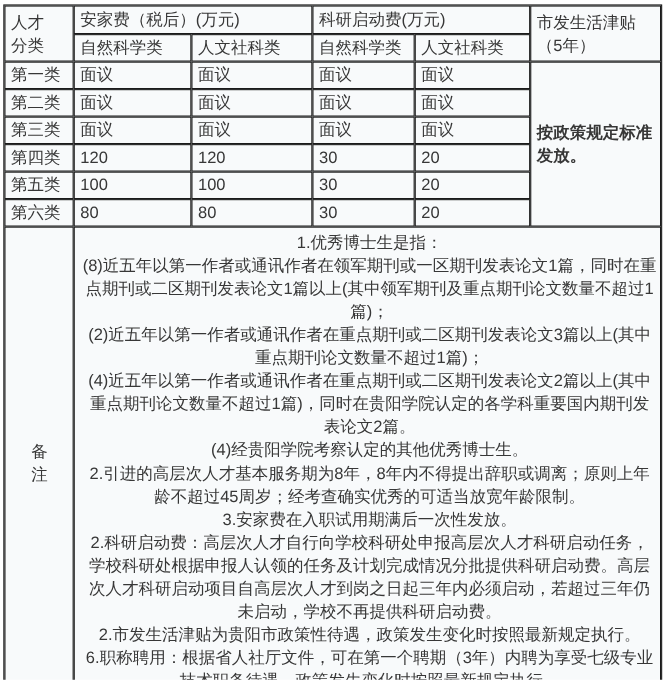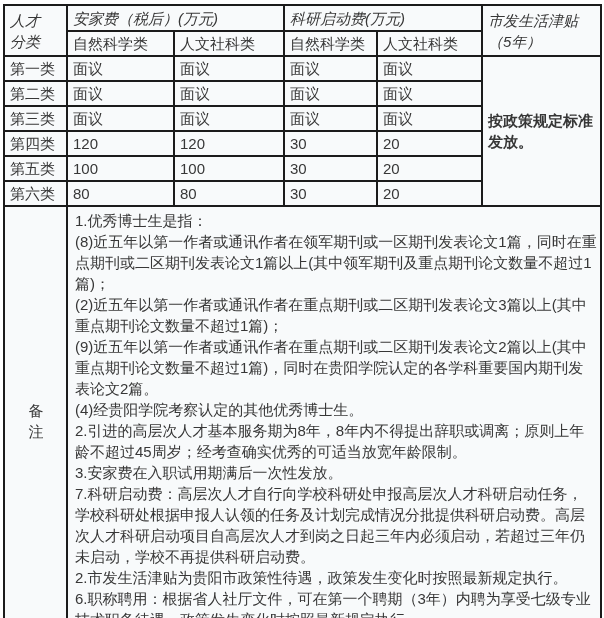--- a/index.html
+++ b/index.html
@@ -22,35 +22,35 @@
   td {
     border: 1px solid var(--border, #1b1b1b);
     font-size: 15px;
     line-height: 21px;
     text-align: left;
     vertical-align: middle;
     padding: 1px 4px 1px 5px;
     overflow: hidden;
     font-weight: normal;
   }
-  tr.h1 { height: 26px; font-style: italic; }
+  tr.h1 { height: 26px; }
   tr.h2 { height: 16px; }
   tr.data { height: 25px; }
   .preline { white-space: pre-line; }
   td.cat-head { vertical-align: middle; }
   td.allow-head { vertical-align: middle; margin-left: 20px; }
   td.allow-note { vertical-align: middle; line-height: 21px; font-weight: bold; }
   td.remark { text-align: center; vertical-align: middle; }
   td.notes {
     vertical-align: top;
     padding: 3px 3px 4px 7px;
     line-height: 21px;
     height: 404px;
   }
-  .note { margin: 0; }
+  .note { margin: 0; text-align: center; }
 </style>
 </head>
 <body>
 
 <div class="page">
   <table class="benefits">
     <colgroup>
       <col style="width:63px">
         <col style="width:107px">
         <col style="width:110px">
@@ -121,24 +121,24 @@
 
       <tr>
         <td class="remark">
           <span class="preline">备
 注</span>
         </td>
         <td class="notes" colspan="5">
           <div class="note">1.优秀博士生是指：</div>
           <div class="note">(8)近五年以第一作者或通讯作者在领军期刊或一区期刊发表论文1篇，同时在重点期刊或二区期刊发表论文1篇以上(其中领军期刊及重点期刊论文数量不超过1篇)；</div>
           <div class="note">(2)近五年以第一作者或通讯作者在重点期刊或二区期刊发表论文3篇以上(其中重点期刊论文数量不超过1篇)；</div>
-          <div class="note">(9)近五年以第一作者或通讯作者在重点期刊或二区期刊发表论文2篇以上(其中重点期刊论文数量不超过1篇)，同时在贵阳学院认定的各学科重要国内期刊发表论文2篇。</div>
+          <div class="note">(4)近五年以第一作者或通讯作者在重点期刊或二区期刊发表论文2篇以上(其中重点期刊论文数量不超过1篇)，同时在贵阳学院认定的各学科重要国内期刊发表论文2篇。</div>
           <div class="note">(4)经贵阳学院考察认定的其他优秀博士生。</div>
           <div class="note">2.引进的高层次人才基本服务期为8年，8年内不得提出辞职或调离；原则上年龄不超过45周岁；经考查确实优秀的可适当放宽年龄限制。</div>
           <div class="note">3.安家费在入职试用期满后一次性发放。</div>
-          <div class="note">7.科研启动费：高层次人才自行向学校科研处申报高层次人才科研启动任务，学校科研处根据申报人认领的任务及计划完成情况分批提供科研启动费。高层次人才科研启动项目自高层次人才到岗之日起三年内必须启动，若超过三年仍未启动，学校不再提供科研启动费。</div>
+          <div class="note">2.科研启动费：高层次人才自行向学校科研处申报高层次人才科研启动任务，学校科研处根据申报人认领的任务及计划完成情况分批提供科研启动费。高层次人才科研启动项目自高层次人才到岗之日起三年内必须启动，若超过三年仍未启动，学校不再提供科研启动费。</div>
           <div class="note">2.市发生活津贴为贵阳市政策性待遇，政策发生变化时按照最新规定执行。</div>
           <div class="note">6.职称聘用：根据省人社厅文件，可在第一个聘期（3年）内聘为享受七级专业技术职务待遇，政策发生变化时按照最新规定执行。</div>
         </td>
       </tr>
     </tbody>
   </table>
 </div>
 
 </body></html>

